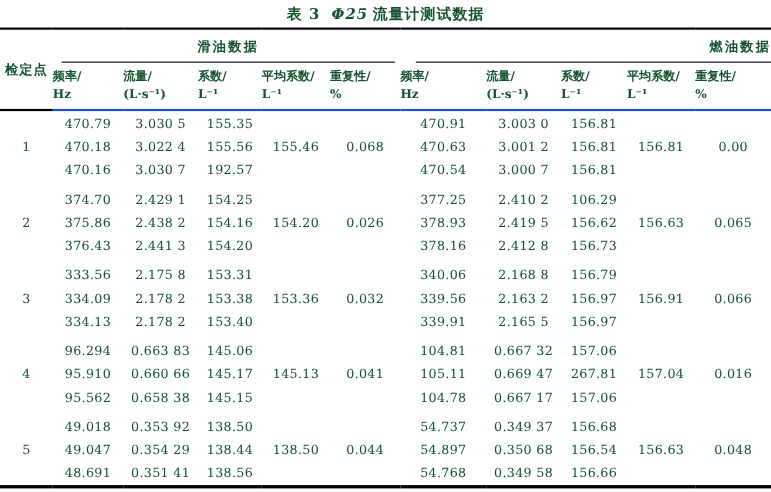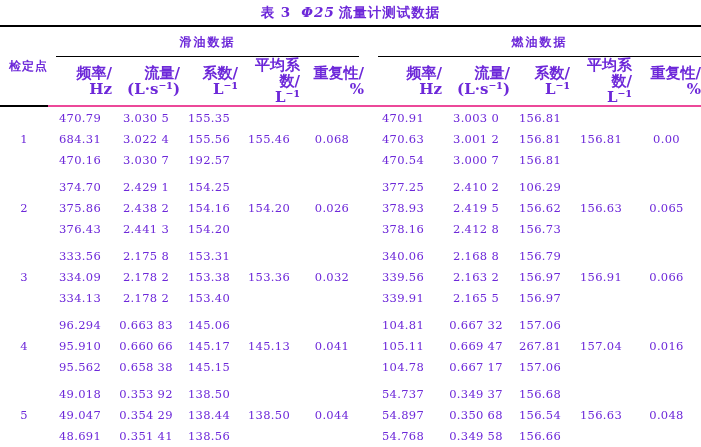--- a/index.html
+++ b/index.html
@@ -1,49 +1,49 @@
 <!DOCTYPE html>
 <html><head>
 <meta charset="utf-8">
 <style>
   html,body{margin:0;padding:0;background:#ffffff;}
   .page{
-    width:701px;height:447px;background:#ffffff;color:#6d28d9;
+    width:701px;height:447px;background:#ffffff;color:#14532d;
     font-family:"DejaVu Serif","Liberation Serif",serif;
     position:relative;overflow:hidden;box-sizing:border-box;
   }
   .caption{
     height:21px;padding-top:4px;text-align:center;
     font-weight:bold;font-size:13.5px;letter-spacing:1px;
   }
   .cap-label{margin-right:10px;}
   .cap-model{font-style:italic;margin-right:4px;}
   table.dt{
     width:701px;border-collapse:collapse;table-layout:fixed;
     border-top:2px solid #000;border-bottom:3px solid #000;
   }
   col.c0{width:48px;}  col.c1{width:64px;}  col.c2{width:68px;}
   col.c3{width:58px;}  col.c4{width:62px;}  col.c5{width:64px;}
   col.c6{width:78px;}  col.c7{width:68px;}  col.c8{width:60px;}
   col.c9{width:62px;}  col.c10{width:69px;}
   th{font-weight:bold;padding:0;}
   th.corner{
     font-size:12px;border-bottom:2px solid #000;vertical-align:middle;
-    text-align:right;letter-spacing:1px;
+    text-align:center;letter-spacing:1px;
   }
   tr.grow th.group{height:30px;vertical-align:middle;}
   .gline{
     display:block;text-align:center;font-size:12px;letter-spacing:2px;
     padding:7px 0 5px 0;border-bottom:1.5px solid #000;
   }
   th.g-left .gline{margin:0 5px 0 8px;}
-  th.g-right .gline{margin:0 0 0 14px;}
+  th.g-right .gline{margin:0 0 0 14px;text-align:right;}
   tr.cols th{
-    height:42px;border-bottom:2px solid #ec4899;vertical-align:middle;
-    text-align:right;font-size:15px;
+    height:42px;border-bottom:2px solid #1d4ed8;vertical-align:middle;
+    text-align:left;font-size:11px;
   }
   tr.cols .l{display:block;line-height:16px;}
   tbody td{
     text-align:center;font-size:11.5px;line-height:21px;padding:0;
     letter-spacing:0.3px;white-space:nowrap;
   }
   tbody tr.gap td{padding-top:6px;}
   tbody tr.first td{padding-top:1px;}
 </style>
 </head>
@@ -131,21 +131,21 @@
           <td></td>
           <td></td>
           <td>470.91</td>
           <td>3.003 0</td>
           <td>156.81</td>
           <td></td>
           <td></td>
       </tr>
       <tr>
         <td>1</td>
-          <td>684.31</td>
+          <td>470.18</td>
           <td>3.022 4</td>
           <td>155.56</td>
           <td>155.46</td>
           <td>0.068</td>
           <td>470.63</td>
           <td>3.001 2</td>
           <td>156.81</td>
           <td>156.81</td>
           <td>0.00</td>
       </tr>

